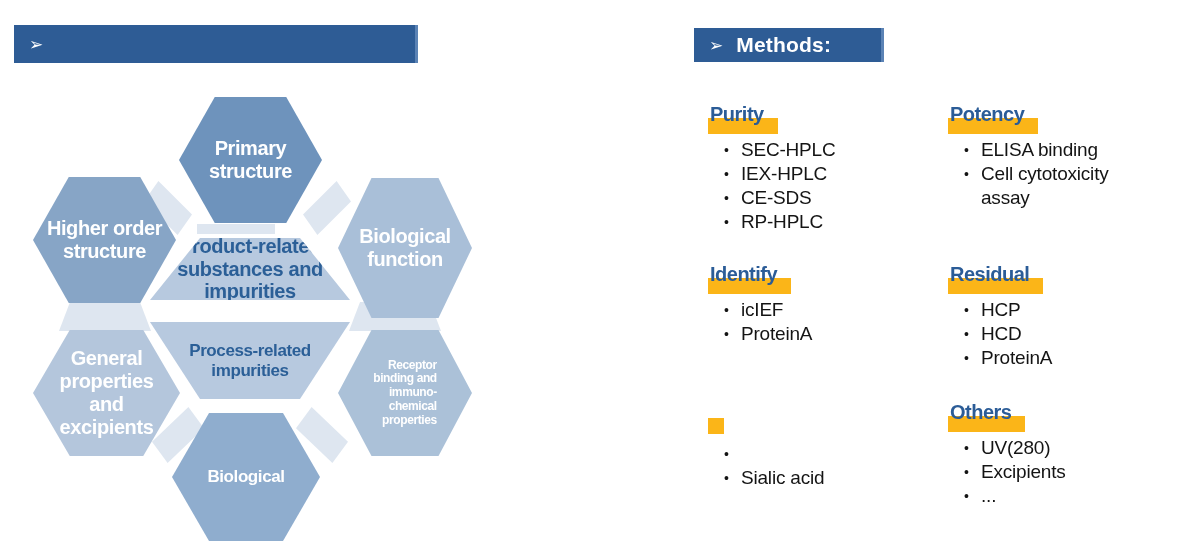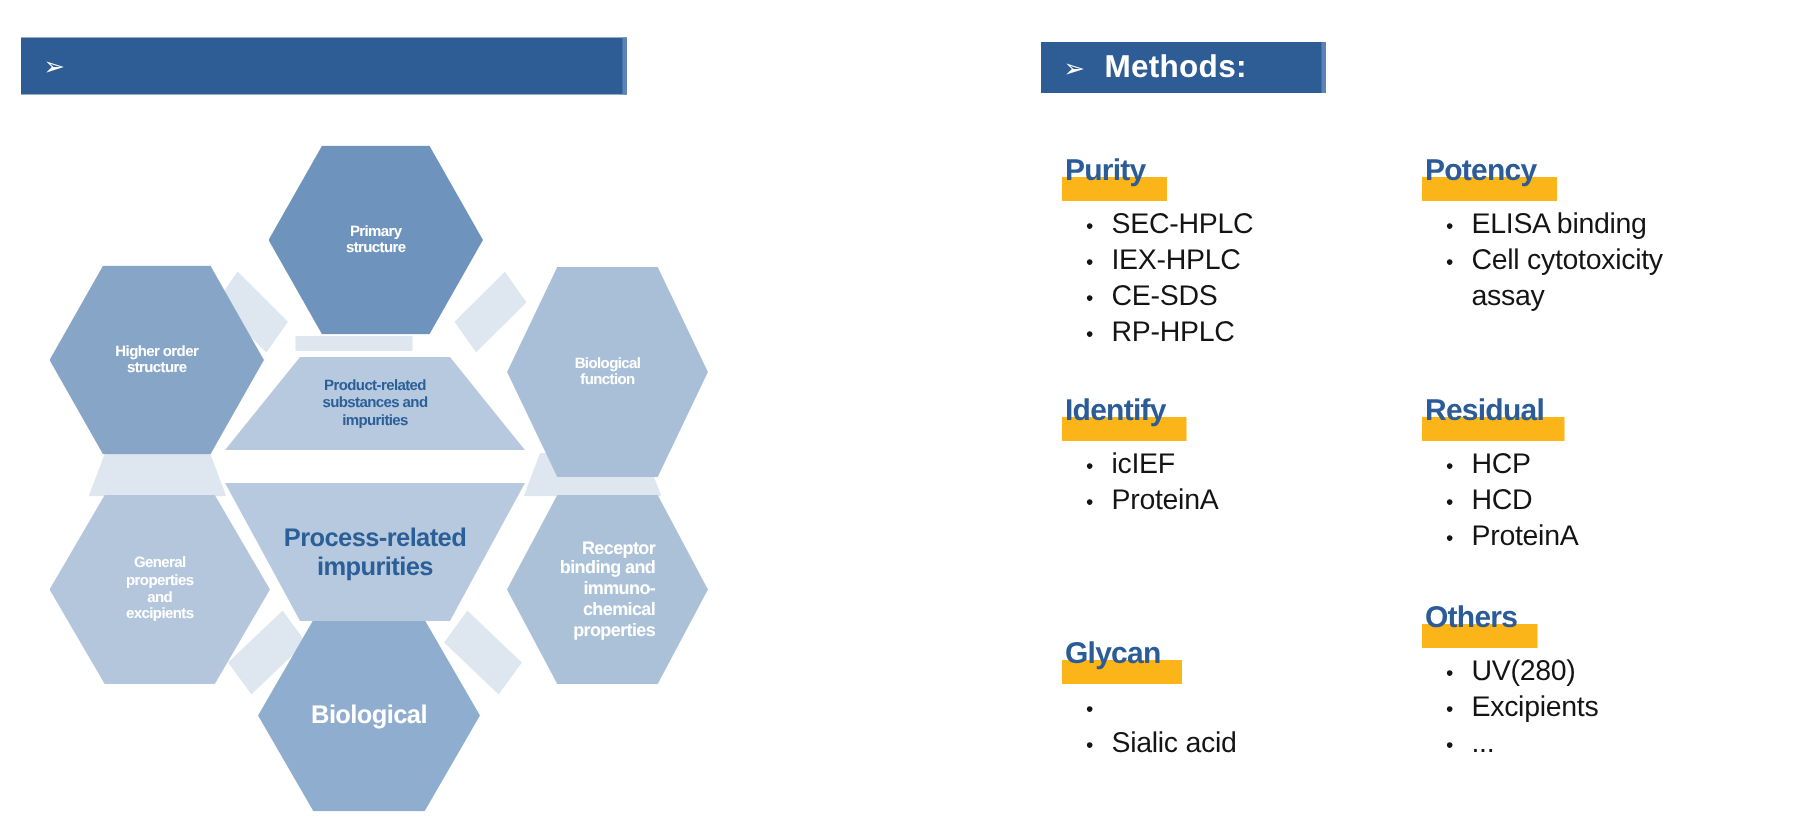--- a/index.html
+++ b/index.html
@@ -12,33 +12,33 @@
             border-right:3px solid var(--banner_edge); }
   .banner-left    { left:14px;  top:25px; width:401px; height:38px; }
   .banner-methods { left:694px; top:28px; width:187px; height:34px; }
   .banner-arrow { margin-left:15px; font-size:17px; line-height:1; }
   .banner-title { margin-left:13px; font-size:21px; font-weight:bold; letter-spacing:0.2px; }
 
   
   .hex { position:absolute; display:flex; align-items:center; justify-content:center;
          text-align:center;
          clip-path:polygon(0 50%, 25% 0, 75% 0, 100% 50%, 75% 100%, 25% 100%); }
-  .hex-label { font-weight:bold; font-size:10px; line-height:1.14; letter-spacing:-0.4px;
+  .hex-label { font-weight:bold; font-size:20px; line-height:1.14; letter-spacing:-0.4px;
                white-space:pre-line; }
   .hex-primary       { left:179px; top:97px;  width:143px; height:126px; }
   .hex-higher-order  { left:33px;  top:177px; width:143px; height:126px; }
   .hex-biological    { left:338px; top:178px; width:134px; height:140px; }
   .hex-general       { left:33px;  top:330px; width:147px; height:126px; }
   .hex-stability     { left:172px; top:413px; width:148px; height:128px; }
   .hex-receptor      { left:338px; top:330px; width:134px; height:126px; }
   .hex-receptor .hex-label { font-size:12px;text-align:right; }
   .hex-stability .hex-label { font-size:17px; }
   .hex-center-top    { left:150px; top:238px; width:200px; height:62px;
                        clip-path:polygon(25% 0, 75% 0, 100% 100%, 0 100%); }
-  .hex-center-bottom { left:150px; top:322px; width:200px; height:92px;
+  .hex-center-bottom { left:150px; top:322px; width:200px; height:77px;
                        clip-path:polygon(0 0, 100% 0, 75% 100%, 25% 100%);text-align:center; }
   .hex-center-bottom .hex-label { font-size:17px; }
 
   .connector { position:absolute; background:var(--connector); }
   .conn-nw  { left:144px; top:181px; width:48px; height:54px;
               clip-path:polygon(30% 0, 100% 62%, 70% 100%, 0 38%); }
   .conn-ne  { left:303px; top:181px; width:48px; height:54px;
               clip-path:polygon(70% 0, 100% 38%, 30% 100%, 0 62%); }
   .conn-w   { left:59px;  top:302px; width:92px; height:29px;
               clip-path:polygon(12% 0, 88% 0, 100% 100%, 0 100%); }
@@ -230,21 +230,20 @@
   <div class="method-item">
     <span class="bullet">•</span>
     <span class="item-text">ProteinA</span>
   </div>
 </div>
   </div>
 
   <div class="method-section sec-glycan">
     <div class="heading-wrap">
       <span class="heading-bar"></span>
-      <span class="heading-text">Glycan</span>
     </div>
     <div class="item-list">
   <div class="method-item">
     <span class="bullet">•</span>
   </div>
 
   <div class="method-item">
     <span class="bullet">•</span>
     <span class="item-text">Sialic acid</span>
   </div>

